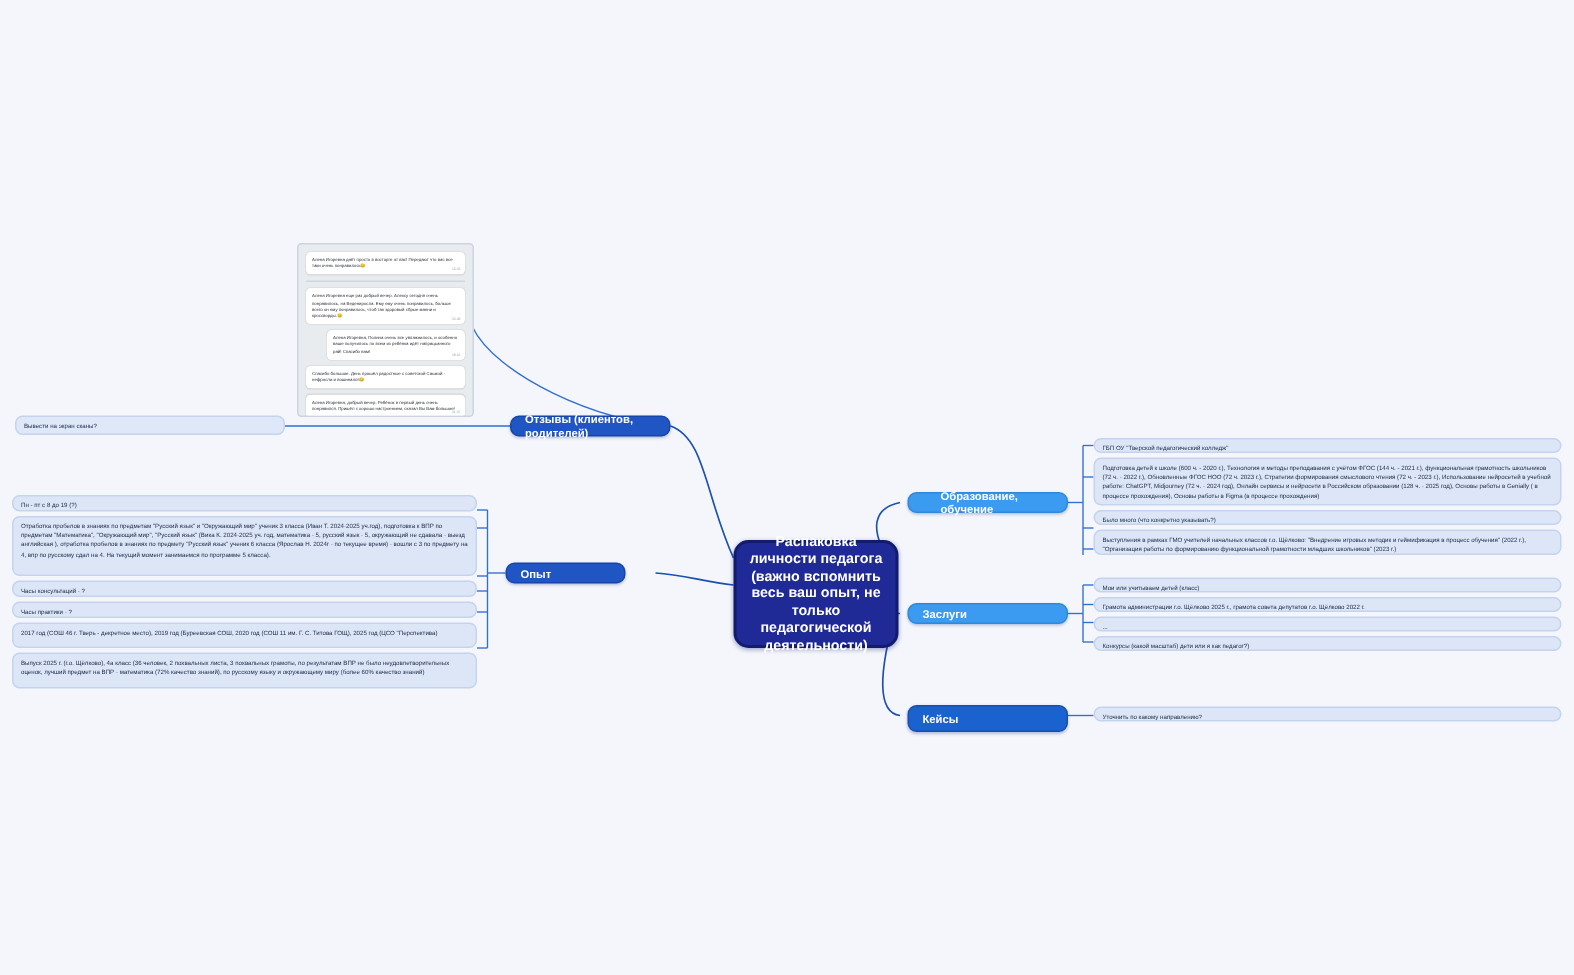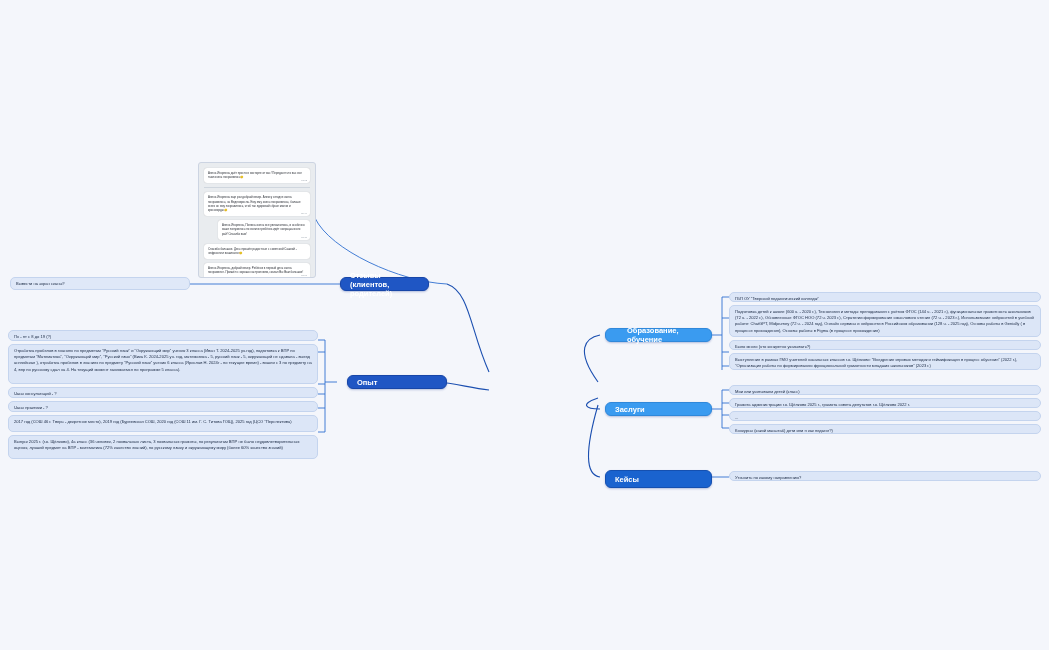--- a/index.html
+++ b/index.html
@@ -127,26 +127,29 @@
       <path d="M722 390 L 722 428"></path>
       <path d="M722 390 L 729 390"></path>
       <path d="M722 403 L 729 403"></path>
       <path d="M722 415 L 729 415"></path>
       <path d="M722 428 L 729 428"></path>
 
       <path d="M712 477 L 729 477"></path>
     </g>
   </svg>
 
-
-  <div class="node branch dark" style="left:340px;top:277px;width:89px;height:14px;">
+  <div class="node central" style="left:489px;top:360px;width:110px;height:72px;">
+    <span>Распаковка личности педагога (важно вспомнить весь ваш опыт, не только педагогической деятельности)</span>
+  </div>
+
+  <div class="node branch dark" style="left:340px;top:277px;width:107px;height:14px;">
     <span>Отзывы (клиентов, родителей)</span>
   </div>
 
-  <div class="node branch dark" style="left:337px;top:375px;width:100px;height:14px;margin-left:10px;">
+  <div class="node branch dark" style="left:337px;top:375px;width:80px;height:14px;">
     <span>Опыт</span>
   </div>
 
   <div class="node branch light" style="left:605px;top:328px;width:107px;height:14px;padding-left:21px;">
     <span>Образование, обучение</span>
   </div>
 
   <div class="node branch light" style="left:605px;top:402px;width:107px;height:14px;">
     <span>Заслуги</span>
   </div>

